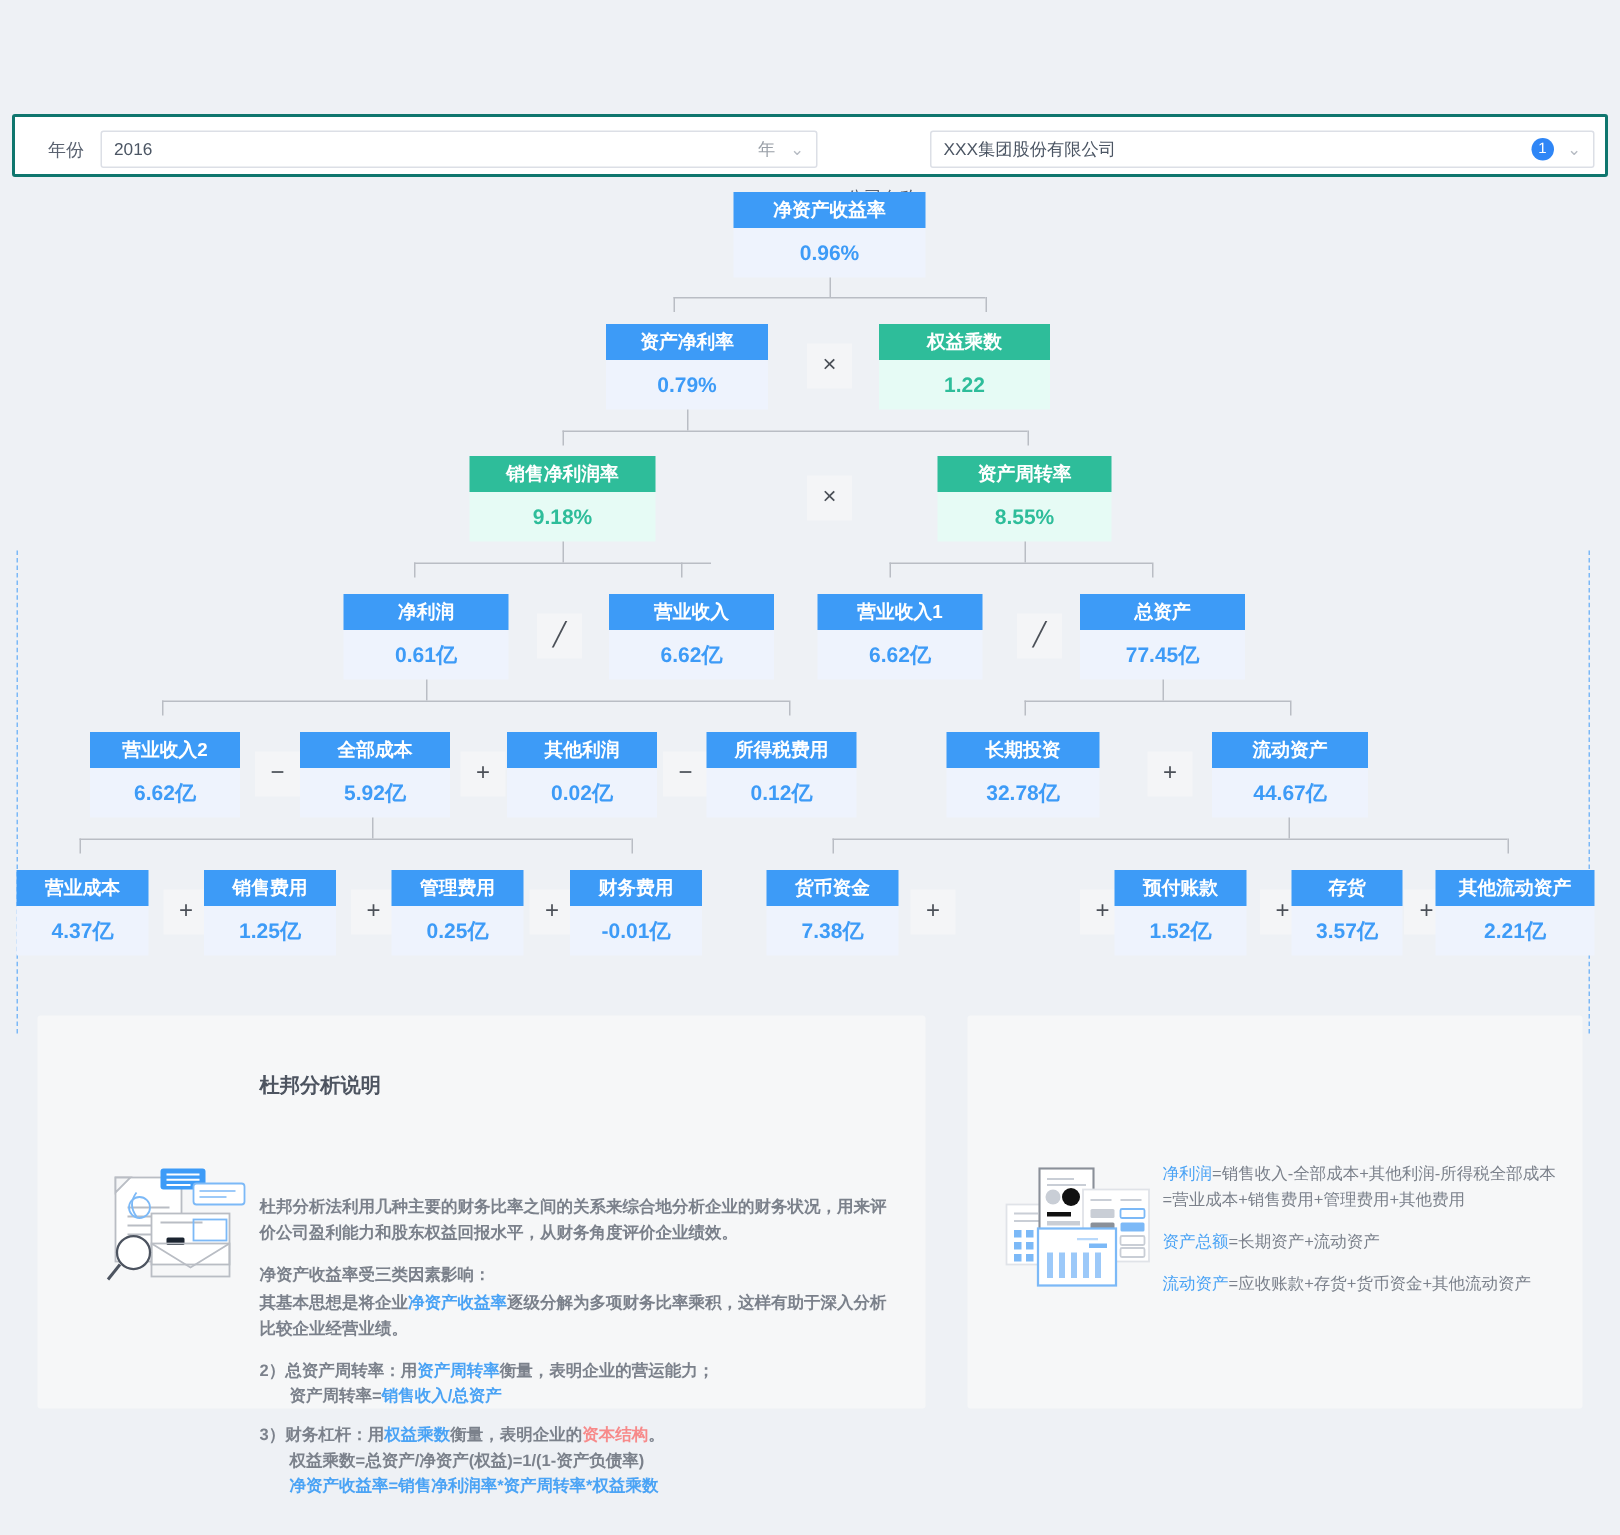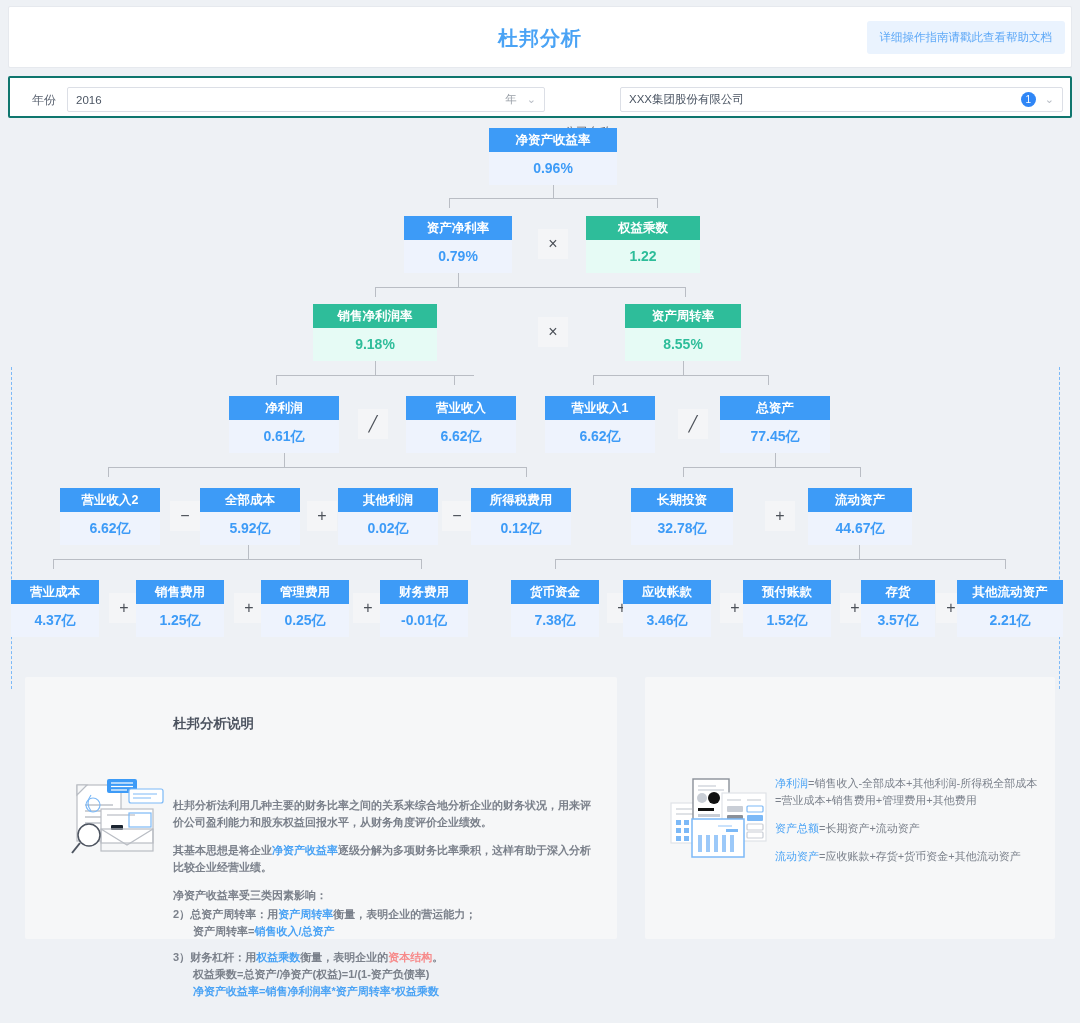--- a/index.html
+++ b/index.html
@@ -111,24 +111,20 @@
 
   .illus { position: absolute; }
   .illus-left  { left: 42px;  top: 100px; }
   .illus-right { left: 25px;  top: 98px; }
 </style>
 </head>
 <body>
 
 <div class="page">
 
-  <div class="header">
-    <div class="header-title">杜邦分析</div>
-    <div class="help-link">详细操作指南请戳此查看帮助文档</div>
-  </div>
 
   <div class="filter-bar">
     <div class="f-label" style="left:22px;">年份</div>
     <div class="f-field" style="left:57px; width:478px;">
       <span class="f-value">2016</span>
       <span class="f-suffix">年</span>
       <span class="chev">⌄</span>
     </div>
 
     <div class="f-label" style="left:554px;margin-top:32px;">公司名称</div>
@@ -276,24 +272,20 @@
     <div class="node blue" style="left:372px; top:456px; width:88px;">
       <div class="cap">财务费用</div>
       <div class="val">-0.01亿</div>
     </div>
 
     <div class="node blue" style="left:503px; top:456px; width:88px;">
       <div class="cap">货币资金</div>
       <div class="val">7.38亿</div>
     </div>
     <div class="op" style="left:599px; top:469px;">+</div>
-    <div class="node blue" style="left:615px; top:456px; width:88px;">
-      <div class="cap">应收帐款</div>
-      <div class="val">3.46亿</div>
-    </div>
     <div class="op" style="left:712px; top:469px;">+</div>
     <div class="node blue" style="left:735px; top:456px; width:88px;">
       <div class="cap">预付账款</div>
       <div class="val">1.52亿</div>
     </div>
     <div class="op" style="left:832px; top:469px;">+</div>
     <div class="node blue" style="left:853px; top:456px; width:74px;">
       <div class="cap">存货</div>
       <div class="val">3.57亿</div>
     </div>
@@ -329,24 +321,24 @@
       <path d="M34 52 L60 68 L86 52" fill="none" stroke="#b9bdc4" stroke-width="1.2"></path>
       <rect x="34" y="52" width="52" height="22" fill="none" stroke="#b9bdc4" stroke-width="1.2"></rect>
       <circle cx="22" cy="58" r="11" fill="#fff" stroke="#4d5460" stroke-width="1.5"></circle>
       <line x1="13" y1="66" x2="5" y2="76" stroke="#4d5460" stroke-width="2"></line>
     </svg>
 
     <div class="panel-title">杜邦分析说明</div>
 
     <div class="panel-body">
       <p>杜邦分析法利用几种主要的财务比率之间的关系来综合地分析企业的财务状况，用来评价公司盈利能力和股东权益回报水平，从财务角度评价企业绩效。</p>
+      <p style="margin-bottom:2px;">净资产收益率受三类因素影响：</p>
       <p>
         <span>其基本思想是将企业</span><span class="blue-t">净资产收益率</span><span>逐级分解为多项财务比率乘积，这样有助于深入分析比较企业经营业绩。</span>
       </p>
-      <p style="margin-bottom:2px;">净资产收益率受三类因素影响：</p>
 
 
       <p style="margin-bottom:9px;">
         <span>2）</span><span>总资产周转率：用</span><span class="blue-t">资产周转率</span><span>衡量，表明企业的营运能力；</span>
         <span class="idt"><span>资产周转率=</span><span class="blue-t">销售收入/总资产</span></span>
       </p>
 
       <p>
         <span>3）</span><span>财务杠杆：用</span><span class="blue-t">权益乘数</span><span>衡量，表明企业的</span><span class="red-t">资本结构</span><span>。</span>
         <span class="idt">权益乘数=总资产/净资产(权益)=1/(1-资产负债率)</span>

